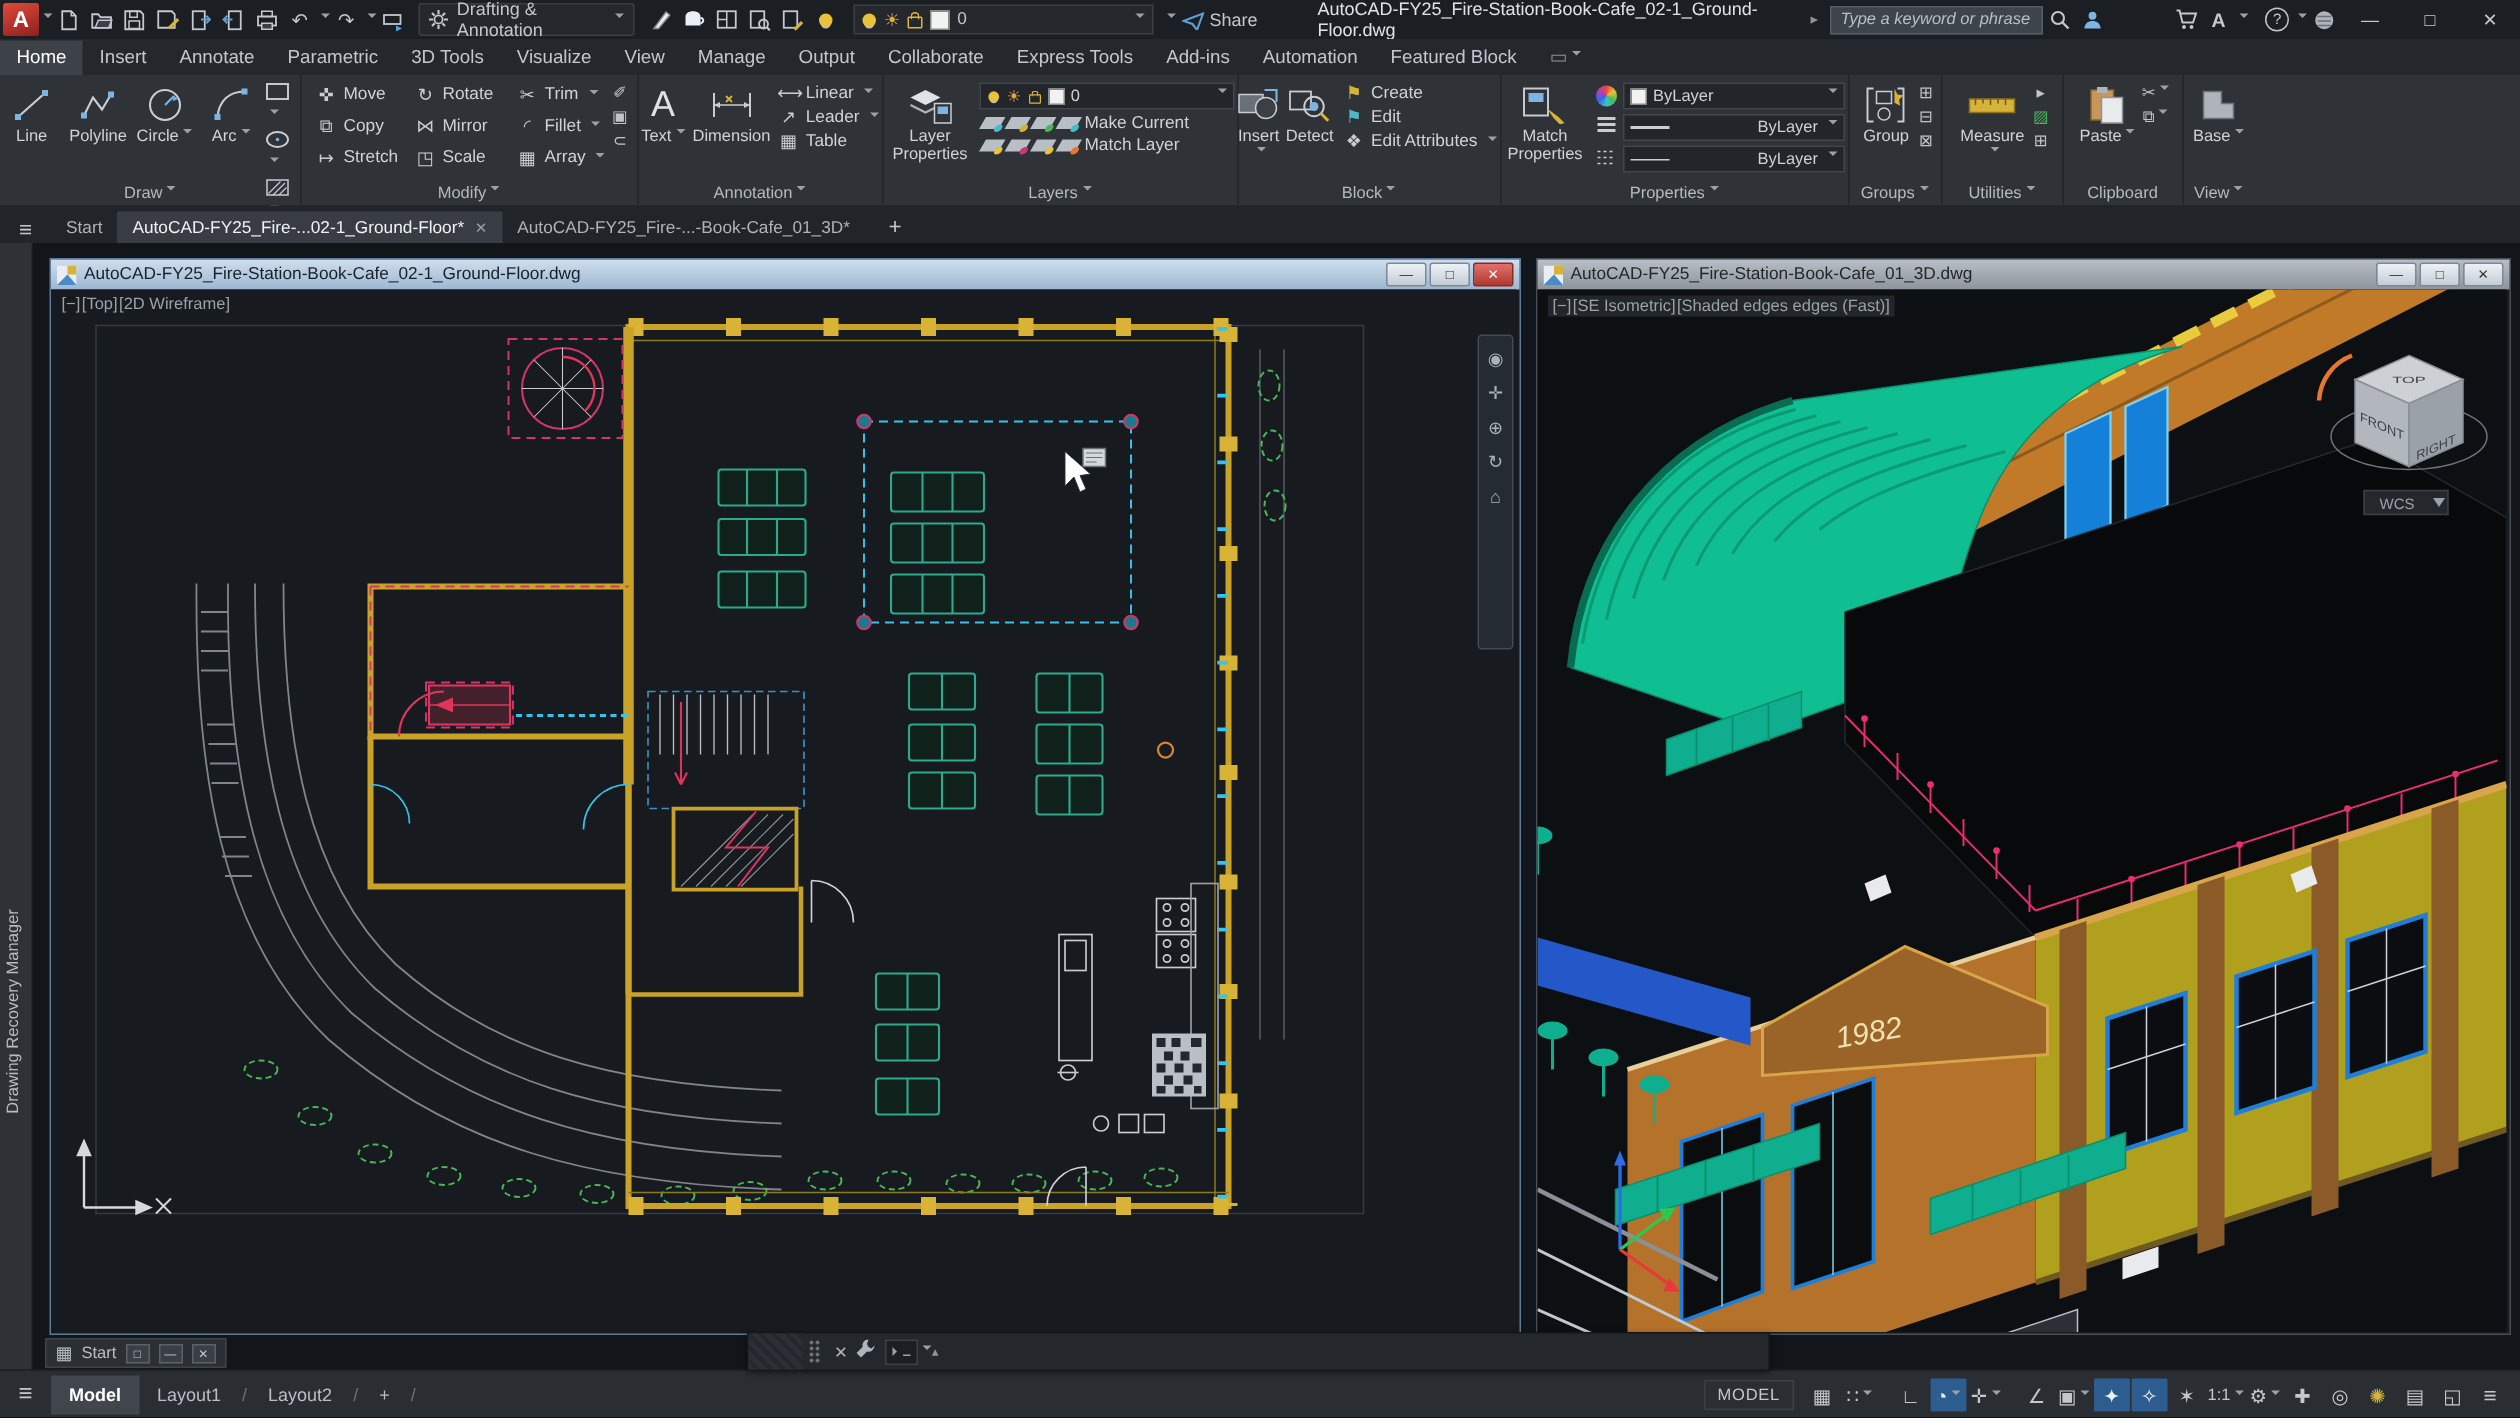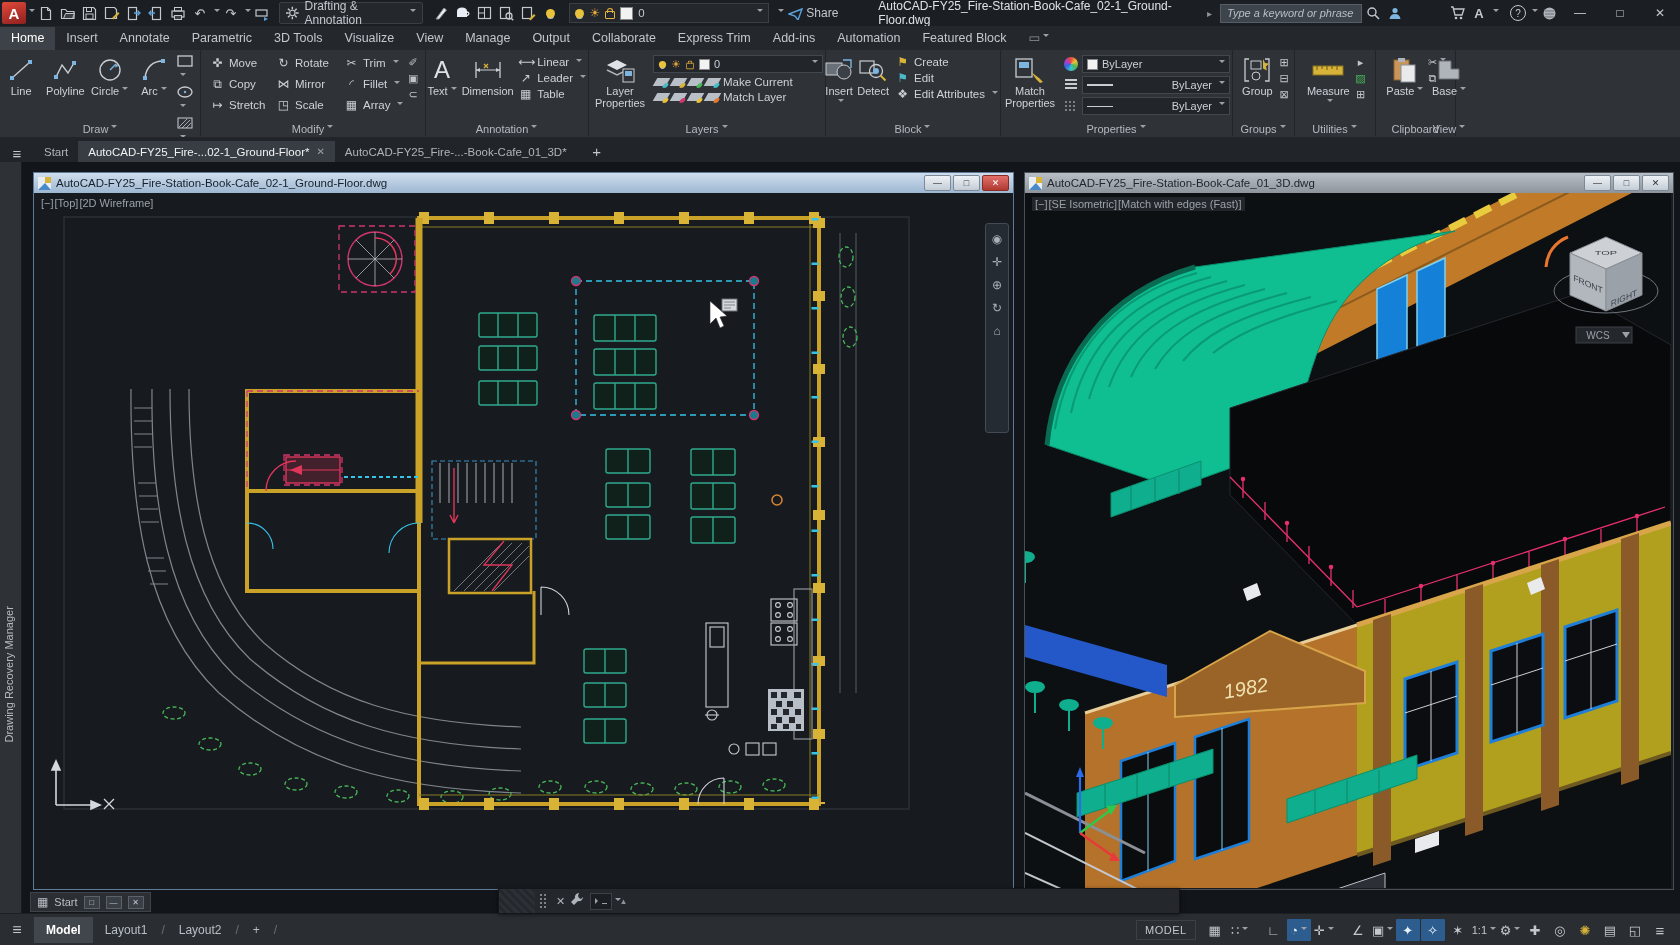--- a/index.html
+++ b/index.html
@@ -258,21 +258,21 @@
     <div class="rtab active">Home</div>
     <div class="rtab">Insert</div>
     <div class="rtab">Annotate</div>
     <div class="rtab">Parametric</div>
     <div class="rtab">3D Tools</div>
     <div class="rtab">Visualize</div>
     <div class="rtab">View</div>
     <div class="rtab">Manage</div>
     <div class="rtab">Output</div>
     <div class="rtab">Collaborate</div>
-    <div class="rtab">Express Trim</div>
+    <div class="rtab">Express Tools</div>
     <div class="rtab">Add-ins</div>
     <div class="rtab">Automation</div>
     <div class="rtab">Featured Block</div>
     <div class="rtab cd" style="color:#8d949c">▭</div>
   </div>
 
   <div id="ribbon">
 
     <div class="panel" style="left:0;width:200px">
       <div class="pcontent">
@@ -620,21 +620,21 @@
           <span class="cd">Paste</span>
           </div>
         <div class="tinycol">
           <span class="tinyicon cd">✂</span>
           <span class="tinyicon cd">⧉</span>
         </div>
       </div>
       <div class="plabel"><span>Clipboard</span></div>
     </div>
 
-    <div class="panel" style="left:1410px;width:78px;border-right:none">
+    <div class="panel" style="left:1440px;width:78px;border-right:none">
       <div class="pcontent">
         <div class="bigbtn" style="width:44px">
           <span class="bicon">
               <svg width="26" height="24">
                 <path d="M3 3h12v8h8v10H3z" fill="#aeb4ba" stroke="#6a7077"></path>
               </svg>
             </span>
           <span class="cd">Base</span>
           </div>
       </div>
@@ -962,21 +962,21 @@
             </div>
           <div class="wb">
               <span>✕</span>
             </div>
         </div>
       </div>
       <div style="position:relative;width:646px;height:695px;background:#0d1013">
         <div class="vplabel" style="background:rgba(40,44,49,.8);padding:1px 3px">
           <span>[−]</span>
           <span>[SE Isometric]</span>
-          <span>[Match with edges (Fast)]</span>
+          <span>[Shaded edges edges (Fast)]</span>
         </div>
         <svg width="646" height="695" viewBox="0 0 646 695">
 
           <g>
             <polygon points="238,128 646,-80 646,-20 238,188" fill="#c07a28"></polygon>
             <line x1="250" y1="124" x2="640" y2="-74" stroke="#e8cc3e" stroke-width="7" stroke-dasharray="18 10"></line>
             <line x1="244" y1="150" x2="646" y2="-52" stroke="#8a5a1e" stroke-width="2"></line>
           </g>
 
           <g>

